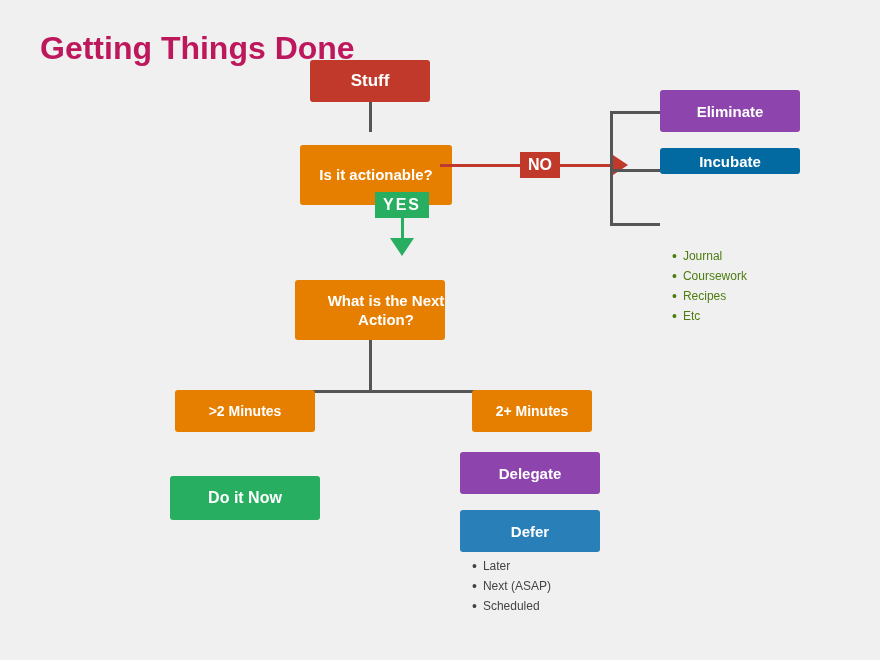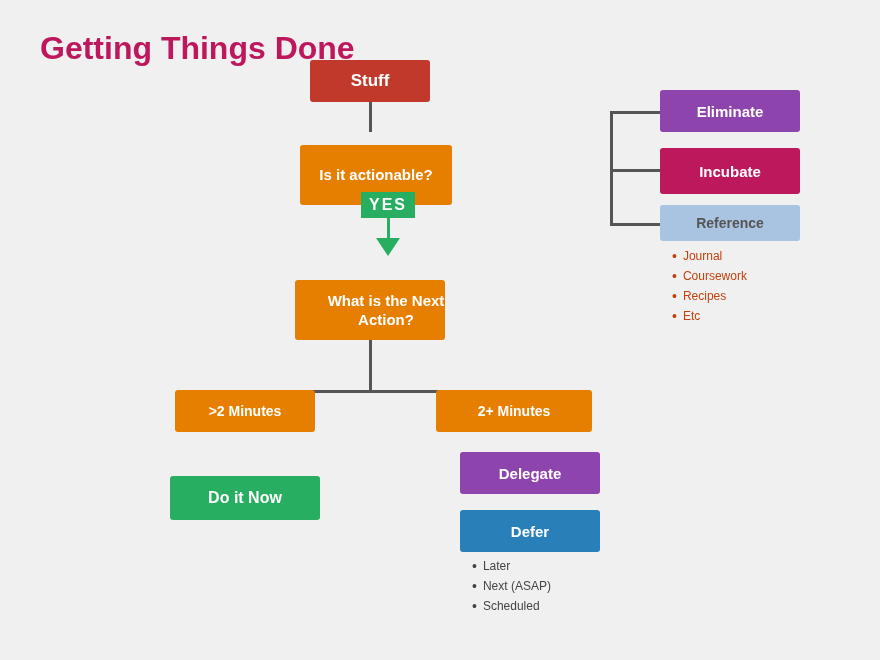--- a/index.html
+++ b/index.html
@@ -64,24 +64,24 @@
     .gt2-box {
       background: #e67e00;
       width: 140px;
       height: 42px;
       top: 390px;
       left: 175px;
       font-size: 14px;
     }
     .plus2-box {
       background: #e67e00;
-      width: 156px;
+      width: 120px;
       height: 42px;
       top: 390px;
-      left: 436px;
+      left: 472px;
       font-size: 14px;
     }
     .doitnow-box {
       background: #27ae60;
       width: 150px;
       height: 44px;
       top: 476px;
       left: 170px;
       font-size: 16px;
     }
@@ -103,23 +103,23 @@
     }
     .eliminate-box {
       background: #8e44ad;
       width: 140px;
       height: 42px;
       top: 90px;
       left: 660px;
       font-size: 15px;
     }
     .incubate-box {
-      background: #be185d;
-      width: 140px;
-      height: 46px;
+      background: #0369a1;
+      width: 140px;
+      height: 26px;
       top: 148px;
       left: 660px;
       font-size: 15px;
     }
     .reference-box {
       background: #a8c4e0;
       width: 140px;
       height: 36px;
       top: 205px;
       left: 660px;
@@ -133,21 +133,21 @@
       width: 3px;
       background: #555;
       top: 102px;
       left: 369px;
       height: 30px;
     }
     
     .yes-container {
       position: absolute;
       top: 192px;
-      left: 361px;
+      left: 375px;
       display: flex;
       flex-direction: column;
       align-items: center;
     }
     .yes-label {
       background: #27ae60;
       color: white;
       font-weight: bold;
       font-size: 16px;
       padding: 4px 8px;
@@ -217,21 +217,21 @@
       top: 390px;
       left: 245px;
       width: 285px;
     }
     
     .ref-list {
       position: absolute;
       top: 248px;
       left: 672px;
       font-size: 12px;
-      color: #c2410c;
+      color: #4d7c0f;
       list-style: none;
     }
     .ref-list li {
       margin-bottom: 4px;
       display: flex;
       align-items: center;
       gap: 6px;
     }
     .ref-list li::before {
       content: "•";
@@ -302,31 +302,36 @@
   <div class="line-v1"></div>
 
   <div class="box actionable-box">Is it actionable?</div>
 
   <div class="yes-container">
     <div class="yes-label">YES</div>
     <div class="yes-line2"></div>
     <div class="arrow-down-green"></div>
   </div>
 
+  <div class="no-container">
+    <div class="no-line"></div>
+    <div class="no-label">NO</div>
+    <div class="no-line2"></div>
+    <div class="arrow-right-red"></div>
+  </div>
 
   <div class="line-right-vert"></div>
   <div class="line-elim"></div>
   <div class="line-incubate"></div>
   <div class="line-ref"></div>
 
   <div class="box eliminate-box">Eliminate</div>
 
   <div class="box incubate-box">Incubate</div>
 
-  <div class="box reference-box">Reference</div>
 
   <ul class="ref-list">
     <li>Journal</li>
     <li>Coursework</li>
     <li>Recipes</li>
     <li>Etc</li>
   </ul>
 
   <div class="box next-action-box">What is the Next Action?</div>
 

